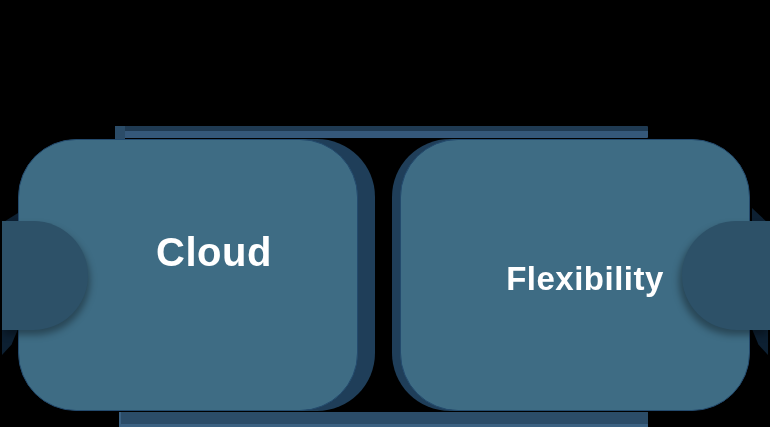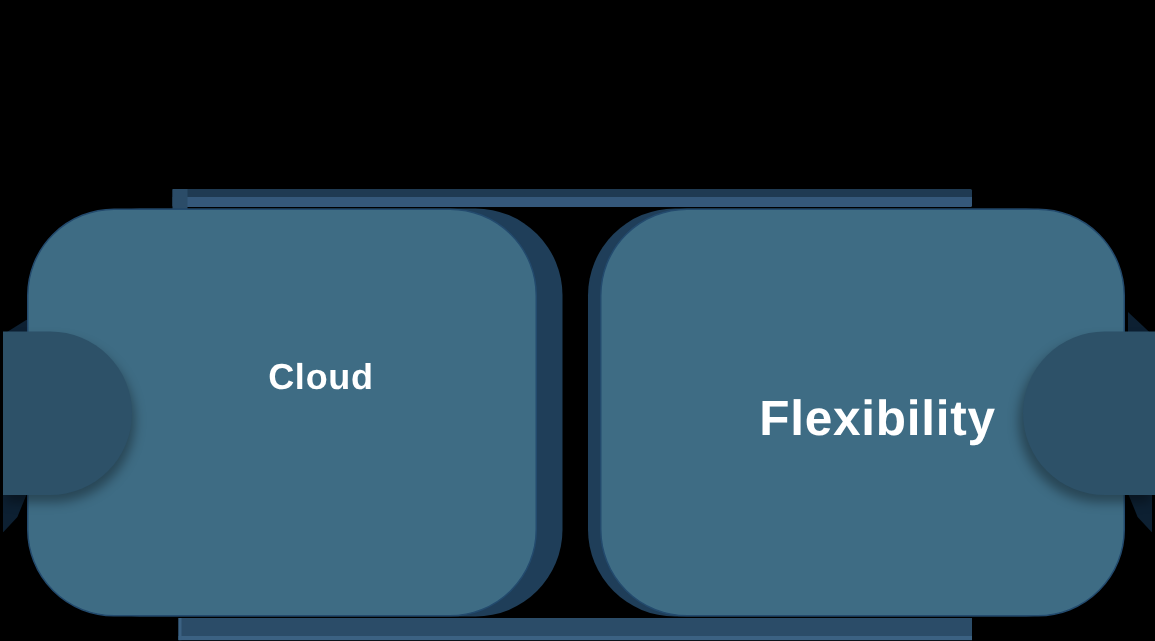--- a/index.html
+++ b/index.html
@@ -85,21 +85,21 @@
   
   .card-label{
     position:absolute;
     color:var(--text);
     font-weight:700;
     text-align:center;
     letter-spacing:0.5px;
   }
   .card-label.left{
     left:64px;top:230px;width:300px;
-    font-size:24px;line-height:44px;
+    font-size:40px;line-height:44px;
   }
   .card-label.right{
     left:400px;top:259px;width:350px;
     font-size:33px;line-height:40px;margin-left:10px;
   }
 </style>
 </head>
 <body>
 
 <div class="stage">

